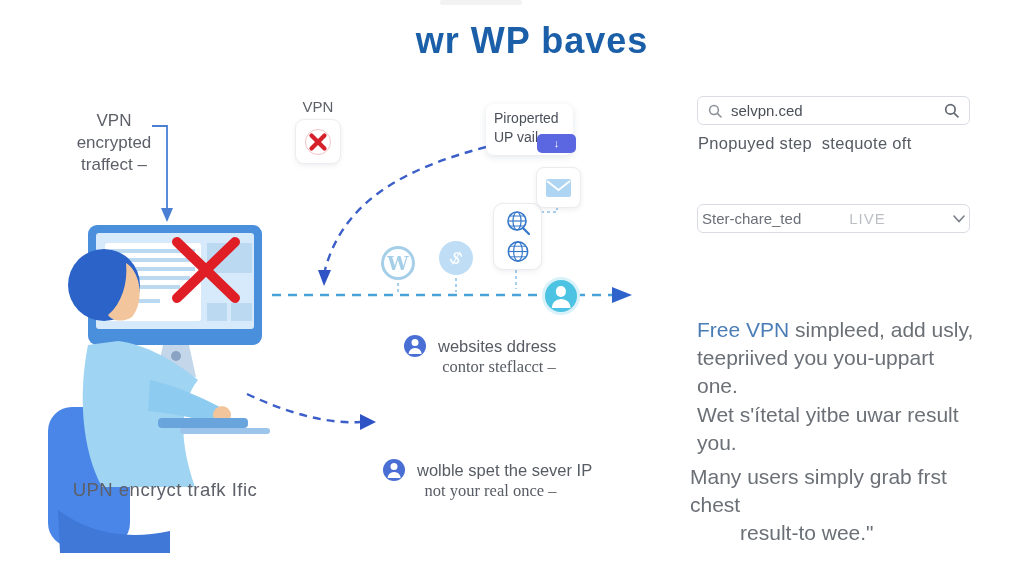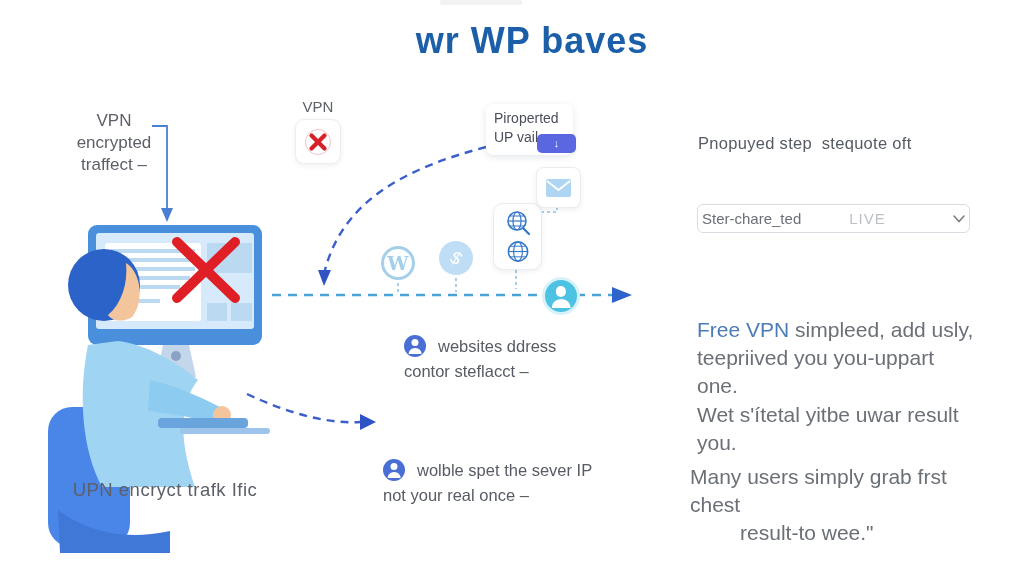--- a/index.html
+++ b/index.html
@@ -34,21 +34,21 @@
   .person-glyph{position:relative;width:100%;height:100%;border-radius:50%;}
   .person-glyph::before{content:"";position:absolute;top:20%;left:50%;transform:translateX(-50%);
                         width:32%;height:32%;background:#fff;border-radius:50%;}
   .person-glyph::after{content:"";position:absolute;bottom:14%;left:50%;transform:translateX(-50%);
                        width:58%;height:28%;background:#fff;border-radius:50% 50% 0 0/100% 100% 0 0;}
   .note{color:#575b63;font-size:16.5px;}
   .note-row1{display:flex;align-items:center;gap:12px;}
   .note-icon{width:22px;height:22px;border-radius:50%;background:#4a6fd4;flex:0 0 22px;}
   .note1{left:404px;top:335px;width:190px;}
   .note2{left:383px;top:459px;width:215px;}
-  .note-row2{margin-top:5px;}
+  .note-row2{text-align:center;font-family:Liberation Serif, serif;}
   .caption{left:55px;top:479px;width:220px;text-align:center;font-size:18.5px;color:#5d6069;letter-spacing:.5px;}
   .search-box{left:697px;top:96px;width:273px;height:29px;background:#fff;border:1px solid #d9dde3;border-radius:6px;
               box-sizing:border-box;display:flex;align-items:center;padding:0 10px;gap:7px;}
   .search-box input{border:none;outline:none;flex:1;font-size:15px;color:#4a4f58;background:transparent;
                     font-family:"Liberation Sans",sans-serif;}
   .search-caption{left:698px;top:134px;width:280px;font-size:16.5px;color:#565b63;white-space:pre;letter-spacing:.3px;}
   .dropdown{left:697px;top:204px;width:273px;height:29px;background:#fff;border:1px solid #d9dde3;border-radius:6px;
             box-sizing:border-box;display:flex;align-items:center;padding:0 4px;font-size:15px;cursor:pointer;}
   .dd-value{color:#6a6f78;}
   .dd-badge{color:#bcc0c6;margin-left:48px;letter-spacing:1px;}
@@ -199,20 +199,31 @@
       <div class="note-icon">
           <div class="person-glyph"></div>
         </div>
       <span>wolble spet the sever IP</span>
     </div>
     <div class="note-row2">not your real once –</div>
   </div>
 
   <div class="abs caption">UPN encryct trafk Ific</div>
 
+  <div class="abs search-box">
+    <svg width="14" height="14" viewBox="0 0 14 14" style="color:#8a8f98">
+      <circle cx="6" cy="6" r="4.4" fill="none" stroke="currentColor" stroke-width="1.5"></circle>
+      <line x1="9.4" y1="9.4" x2="13" y2="13" stroke="currentColor" stroke-width="1.5" stroke-linecap="round"></line>
+    </svg>
+    <input type="text" value="selvpn.ced" style="">
+    <svg width="15" height="15" viewBox="0 0 14 14" style="color:#646a74">
+      <circle cx="6" cy="6" r="4.4" fill="none" stroke="currentColor" stroke-width="1.6"></circle>
+      <line x1="9.4" y1="9.4" x2="13" y2="13" stroke="currentColor" stroke-width="1.6" stroke-linecap="round"></line>
+    </svg>
+  </div>
 
   <div class="abs search-caption">Pnopuyed step  stequote oft</div>
 
   <div class="abs dropdown">
     <span class="dd-value">Ster-chare_ted</span>
     <span class="dd-badge">LIVE</span>
     <span class="dd-chevron">
       <svg width="12" height="8" viewBox="0 0 12 8">
           <polyline points="1,1 6,6.5 11,1" fill="none" stroke="currentColor" stroke-width="1.6" stroke-linecap="round"></polyline>
         </svg>

